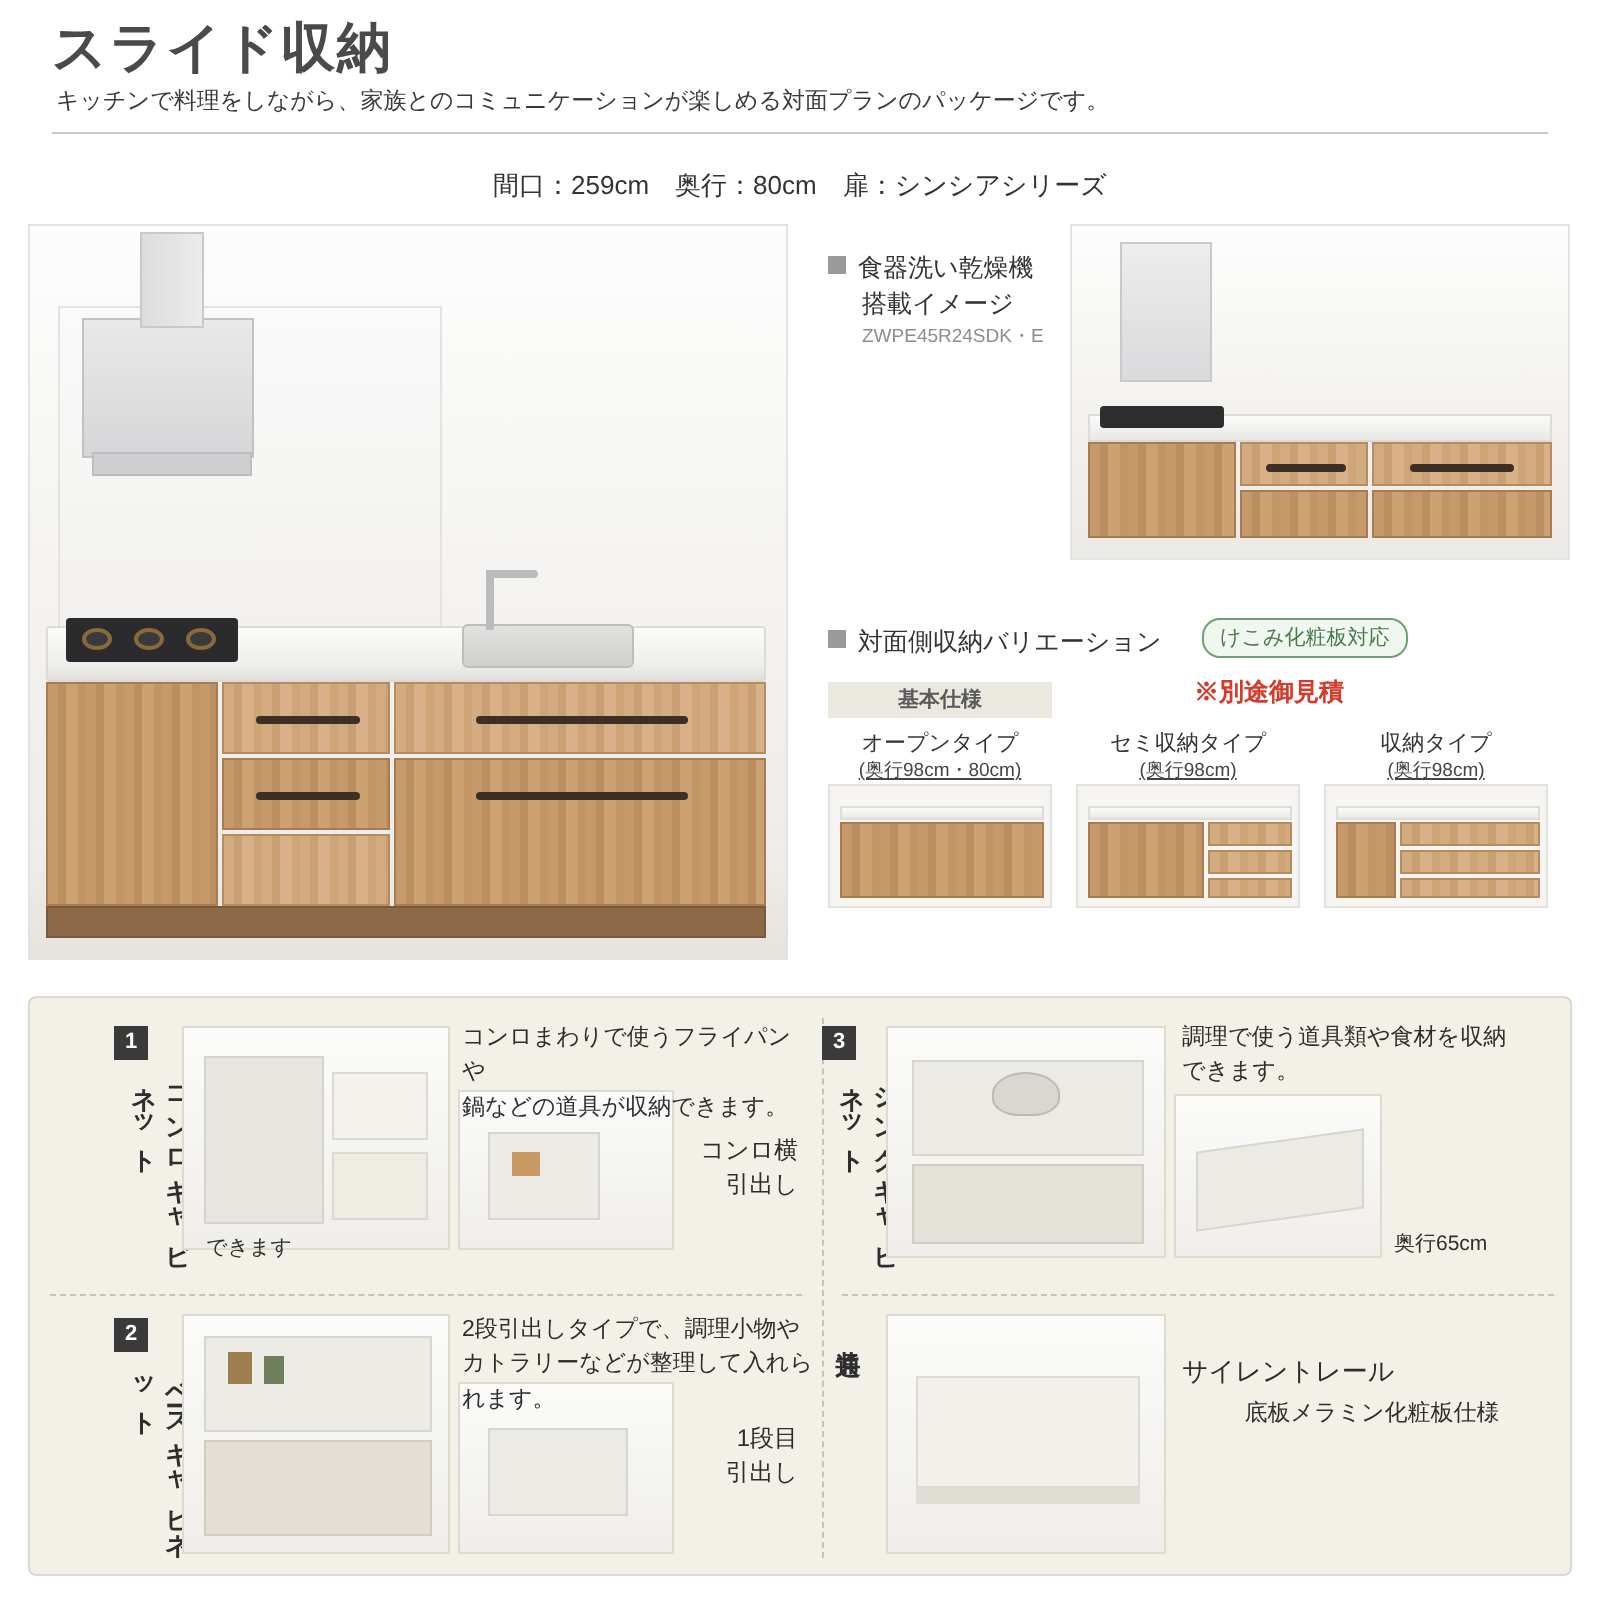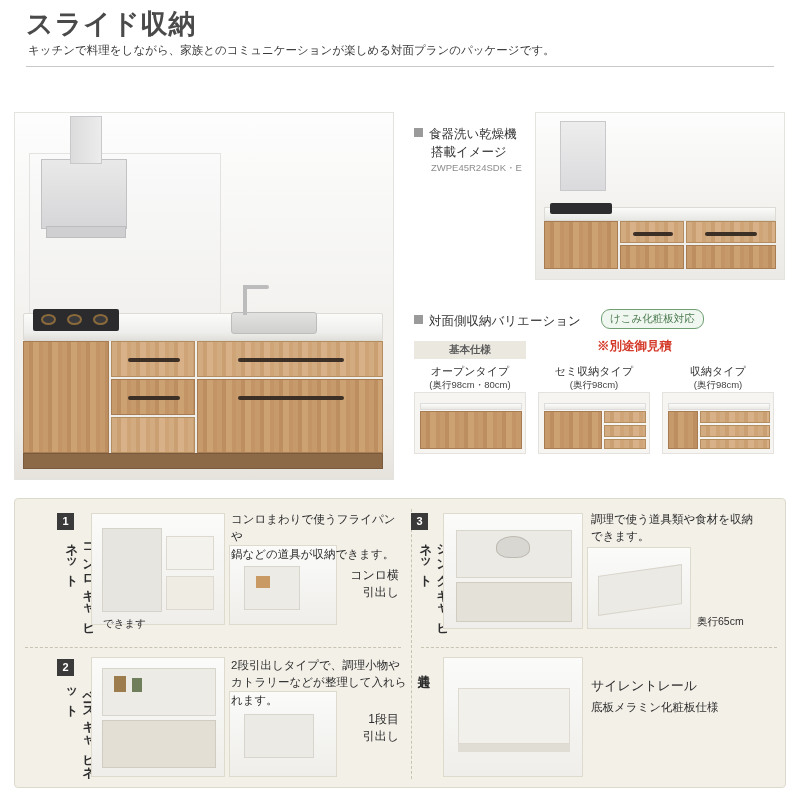--- a/index.html
+++ b/index.html
@@ -129,21 +129,21 @@
     border: 1px solid #6f9f72; background:#f0f7f0; border-radius: 9px; padding: 2px 8px;
   }
   .basic-spec {
     position: absolute; left: 414px; top: 341px; width: 112px; text-align:center;
     font-size: 10.5px; color:#5a5a5a; background:#ebe8e0; padding: 2px 0; font-weight:bold;
   }
   .betsu {
     position: absolute; left: 597px; top: 338px; font-size: 12.5px; color:#d43b2a; font-weight:bold;
   }
   .var-cap { position: absolute; font-size: 11px; color:#333; text-align:center; }
-  .var-sub { font-size: 9.5px; color:#444; display:block; }
+  .var-sub { font-size: 9.5px; color:#444; display:block;text-decoration:underline; }
   .var-img {
     position: absolute; width: 112px; height: 62px; background:#f6f5f2; border:1px solid #e3e2de; overflow:hidden;
   }
   .vi-top { position:absolute; left:5px; top:10px; width: 102px; height: 7px;
     background: linear-gradient(180deg,#fcfcfb,#e9e8e4); border:1px solid #ddd; }
 
   
   .bottom {
     position: absolute; left: 14px; top: 498px; width: 772px; height: 290px;
     background: #f3f0e8; border: 1px solid #ddd9cc; border-radius: 4px;
@@ -169,20 +169,21 @@
   .small-note { position: absolute; font-size: 10.5px; color:#2e2e2e; }
 </style>
 </head>
 <body>
 
 <div class="page">
 
   <div class="title">スライド収納</div>
   <div class="subtitle">キッチンで料理をしながら、家族とのコミュニケーションが楽しめる対面プランのパッケージです。</div>
   <div class="hr-top"></div>
+  <div class="spec-line">間口：259cm　奥行：80cm　扉：シンシアシリーズ</div>
 
   <div class="main-img">
     <div class="mi-wall"></div>
     <div class="mi-floor"></div>
     <div class="wall-panel"></div>
     <div class="hood"></div>
 
     <div class="counter"></div>
     <div class="cooktop">
       <div class="burner" style="left:8px; top:5px;"></div>
@@ -332,16 +333,16 @@
 できます。</div>
     <div class="small-note" style="left:682px; top:116px;">奥行65cm</div>
 
     <div class="vlabel" style="left:400px; top:166px; height:56px;">共通</div>
     <div class="ph" style="left:428px; top:158px; width:140px; height:120px;">
       <div class="ph-white"></div>
       <div style="position:absolute; left:14px; top:30px; width:112px; height:56px; background:#f2f0ea; border:1px solid #dedad1;"></div>
       <div style="position:absolute; left:14px; top:86px; width:112px; height:8px; background:#e0ddd4;"></div>
     </div>
     <div class="blabel" style="left:576px; top:178px; font-size:13px;">サイレントレール</div>
-    <div class="bdesc" style="left:576px; top:200px; width:190px;">底板メラミン化粧板仕様</div>
+    <div class="bdesc" style="left:576px; top:200px; width:190px;text-align:center;">底板メラミン化粧板仕様</div>
   </div>
 
 </div>
 
 </body></html>

